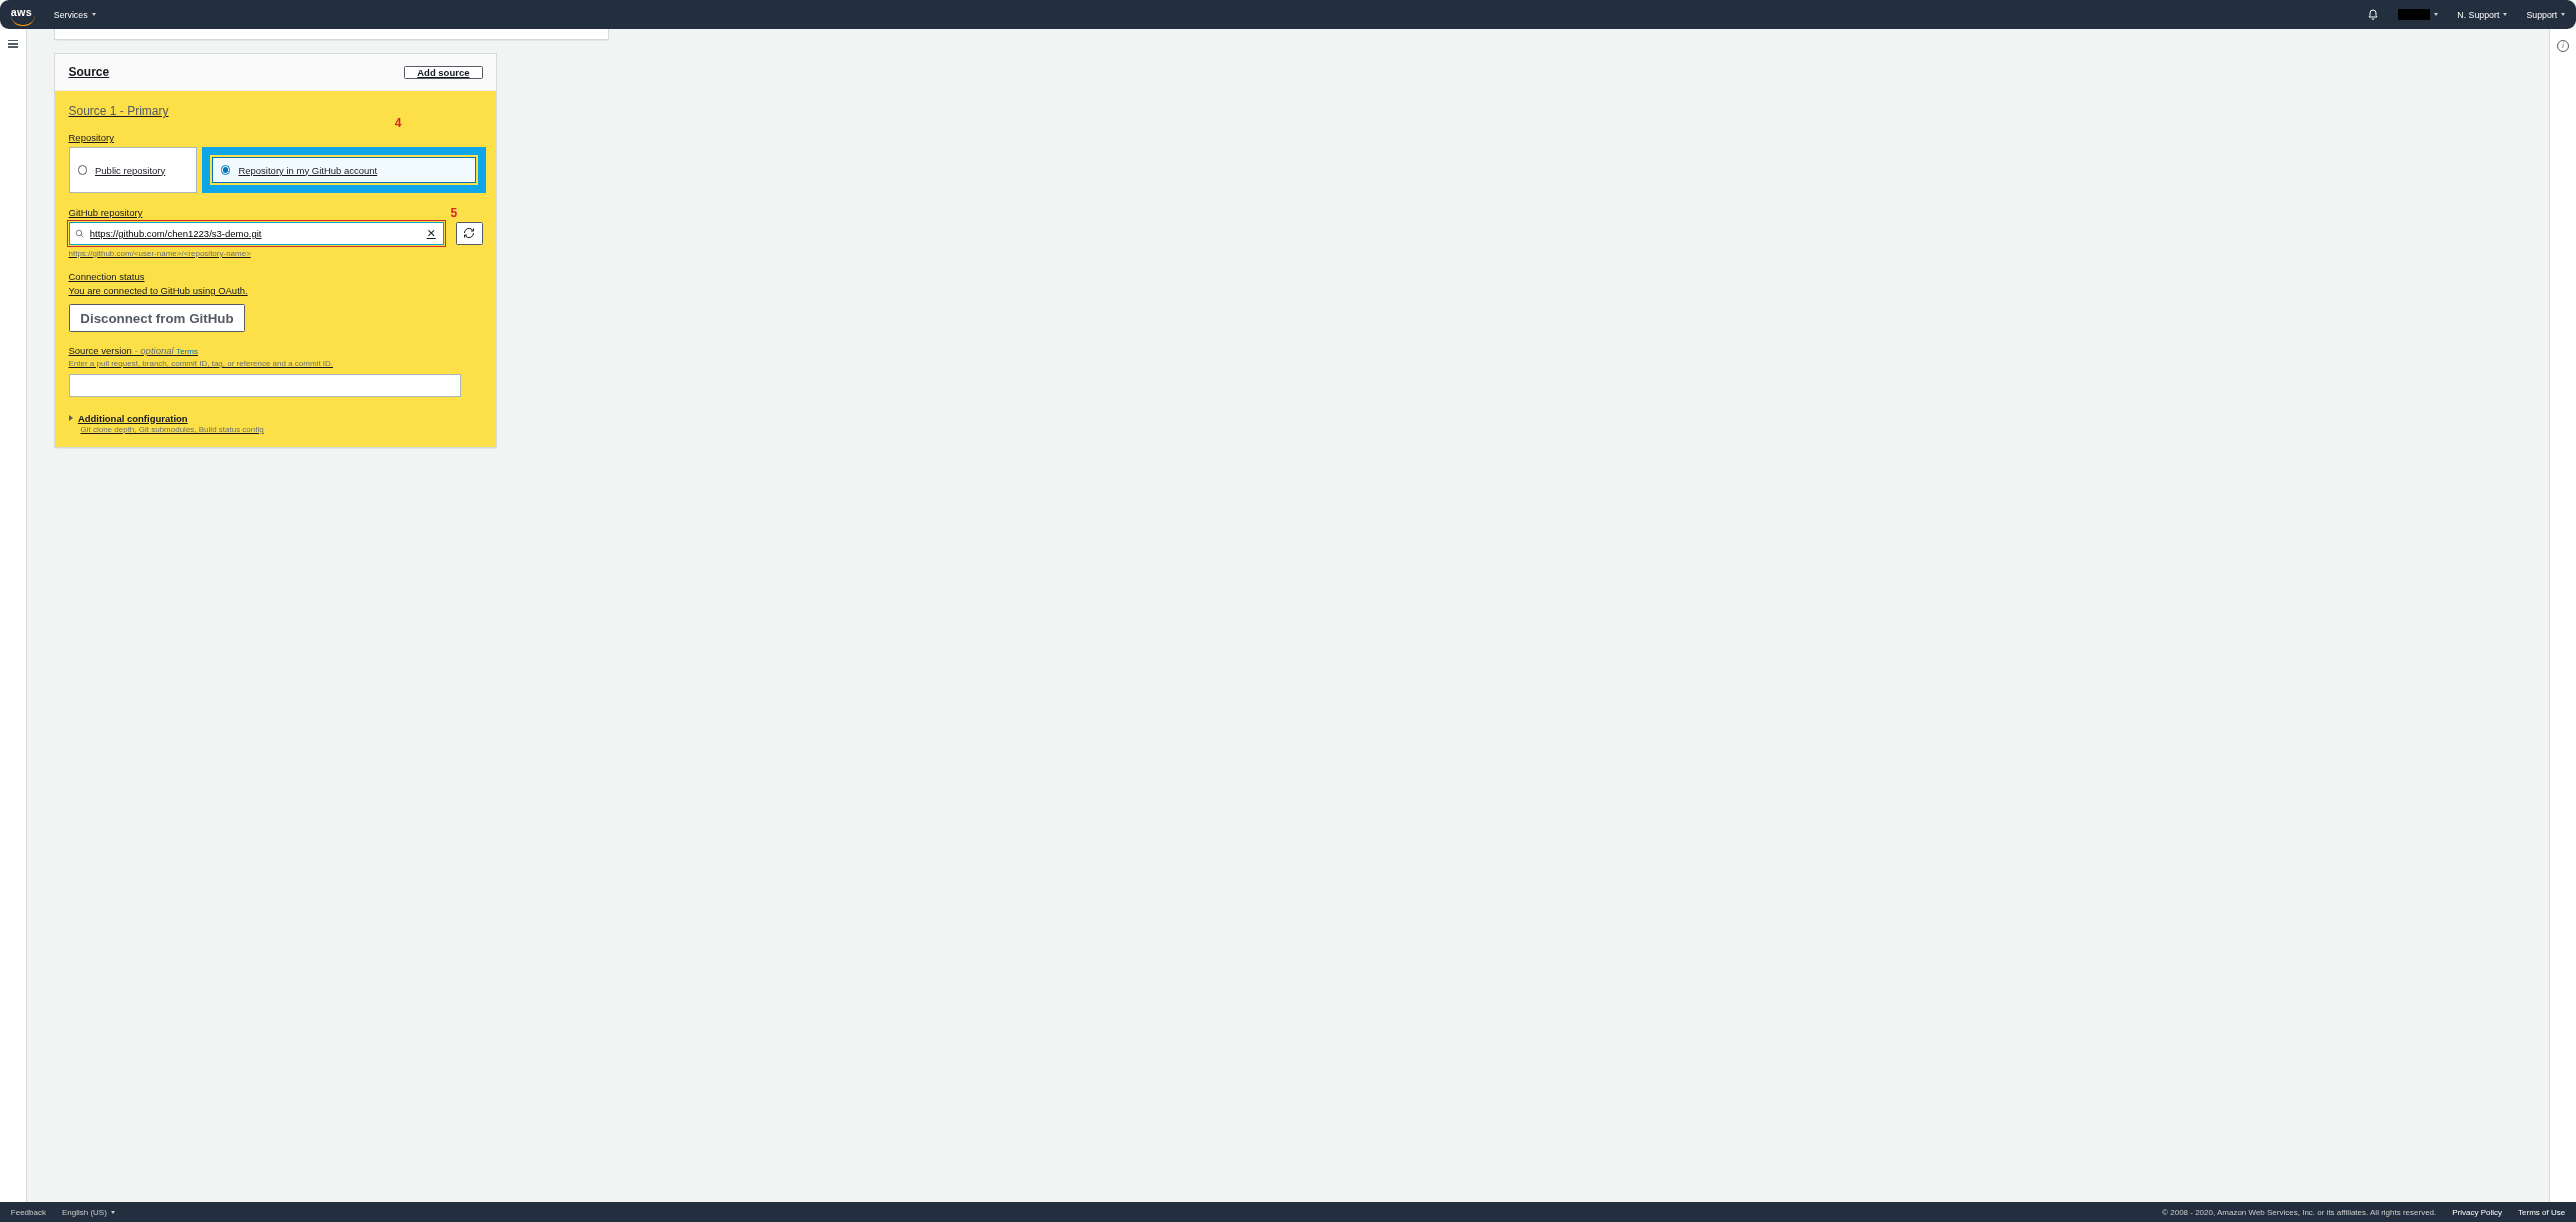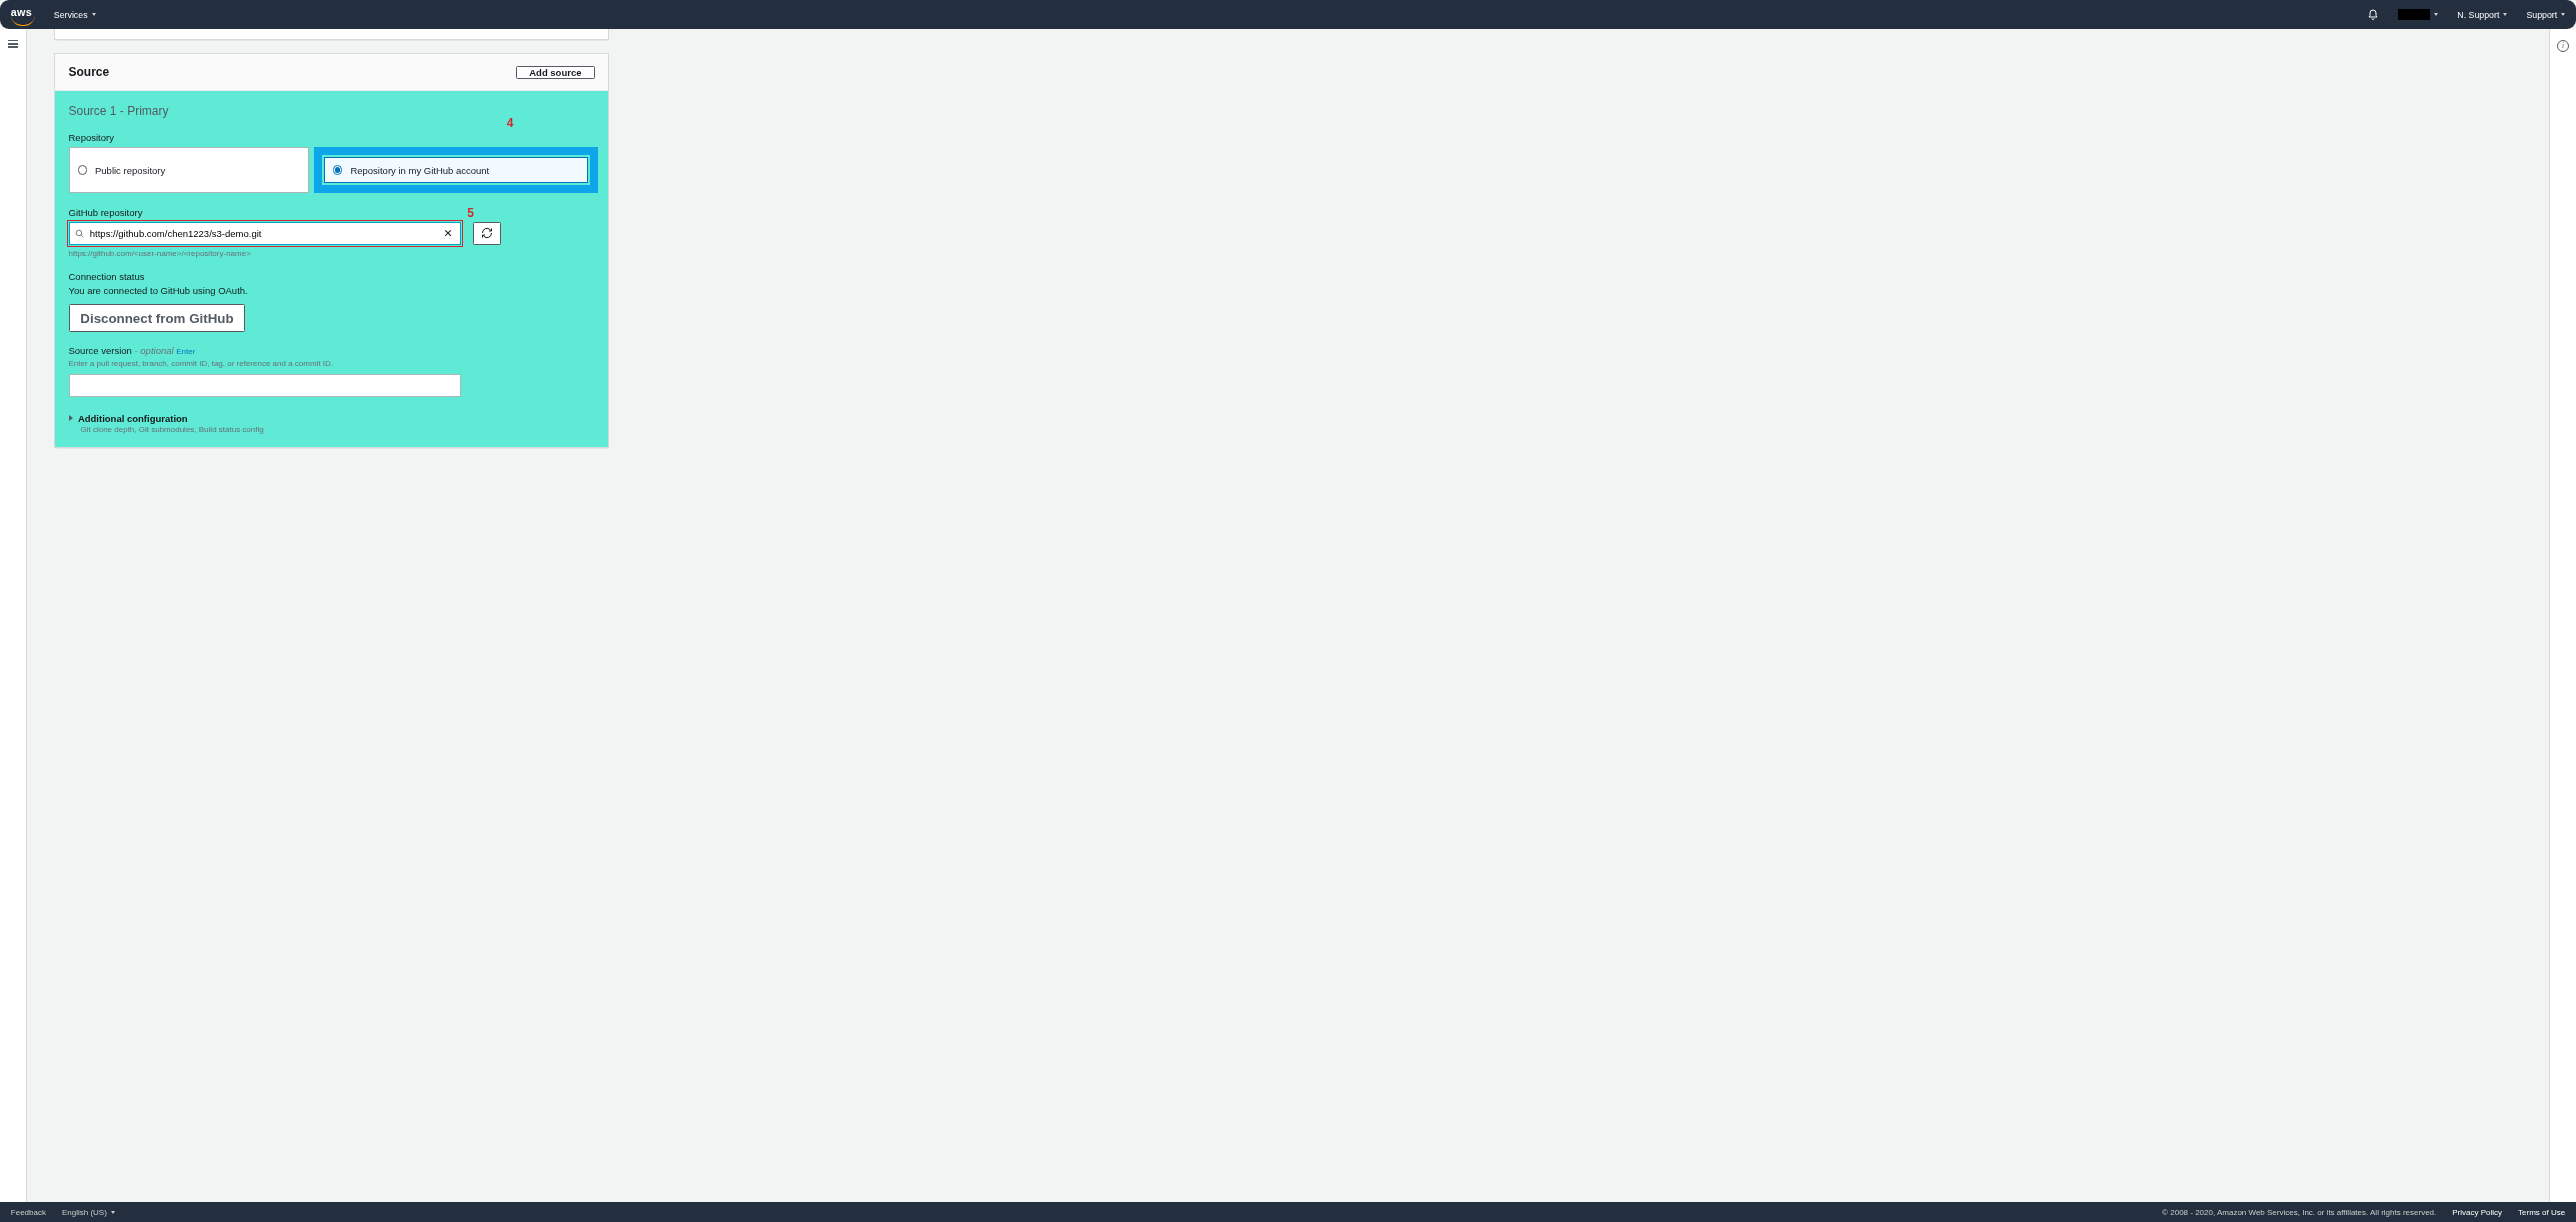--- a/index.html
+++ b/index.html
@@ -83,25 +83,26 @@
     width: 555px;
     height: 10.8px;
     background:#fff;
     border:0.7px solid #d5dbdb;
     border-top:none;
     margin-top:0;
     box-shadow: 0 0.7px 0.7px rgba(0,0,0,.05);
   }
 
   .panel{
-    width: 555px;
-    background:#5eead4;
+    width: 443px;
+    background:#fde047;
     border:0.7px solid #d5dbdb;
     box-shadow: 0 0.7px 0.7px rgba(0,0,0,.05);
     margin-top: 13.5px;
+    text-decoration: underline;
   }
   .panel-header{
     display:flex; align-items:center; justify-content:space-between;
     padding: 10.8px 13.5px;
     border-bottom:0.7px solid #eaeded;
     background:#fafafa;
   }
   .panel-header h2{ font-size:12px; font-weight:700;}
   .btn{
     background:#fff; border:0.7px solid #545b64; color:#16191f;
@@ -319,21 +320,21 @@
 
           <div class="field status-block">
             <div class="status-label field-label">Connection status</div>
             <div class="status-msg">You are connected to GitHub using OAuth.</div>
             <button class="disc-btn">Disconnect from GitHub</button>
           </div>
 
           <div class="field">
             <div>
               <span class="sv-label">Source version</span><span class="sv-optional"> - optional</span>
-              <span class="sv-info">Enter</span>
+              <span class="sv-info">Terms</span>
             </div>
             <div class="sv-hint">Enter a pull request, branch, commit ID, tag, or reference and a commit ID.</div>
             <input class="text-input" type="text" style="">
           </div>
 
           <div>
             <div class="addl">
               <span class="tri-right"></span>
               <span class="addl-title">Additional configuration</span>
             </div>

